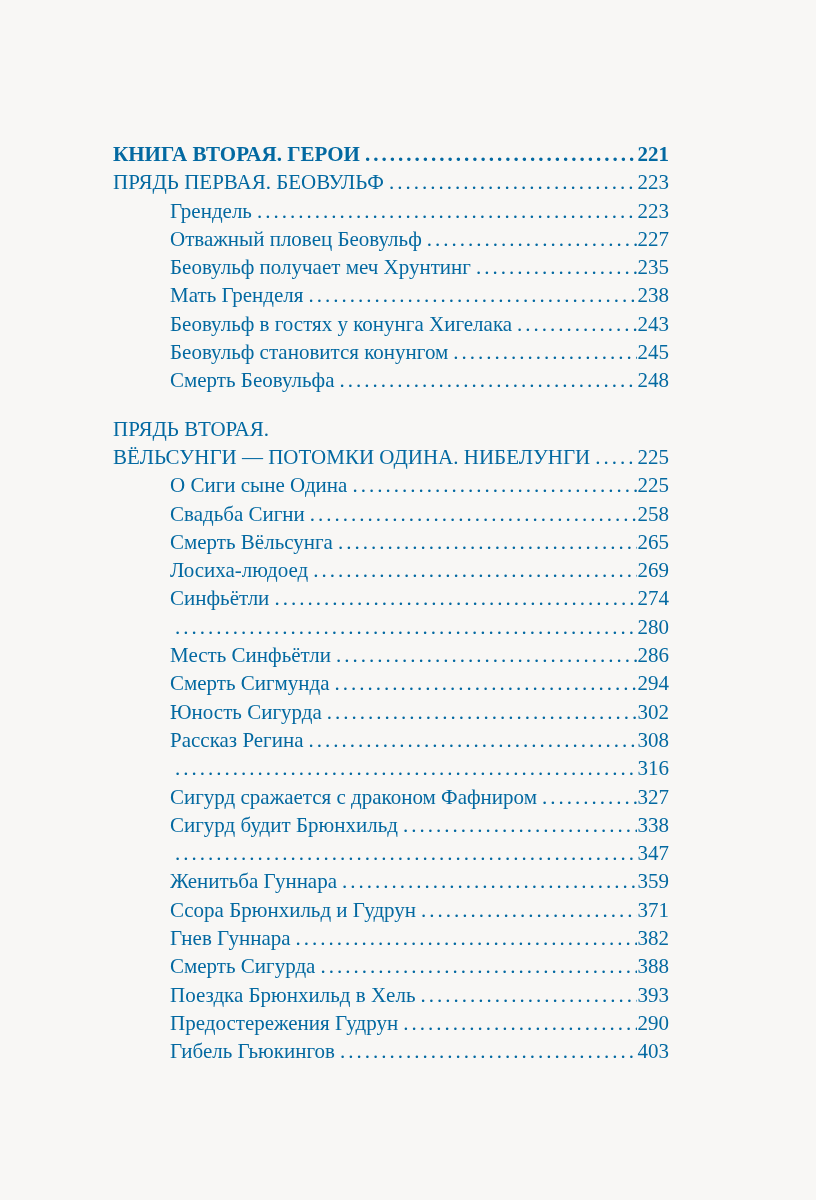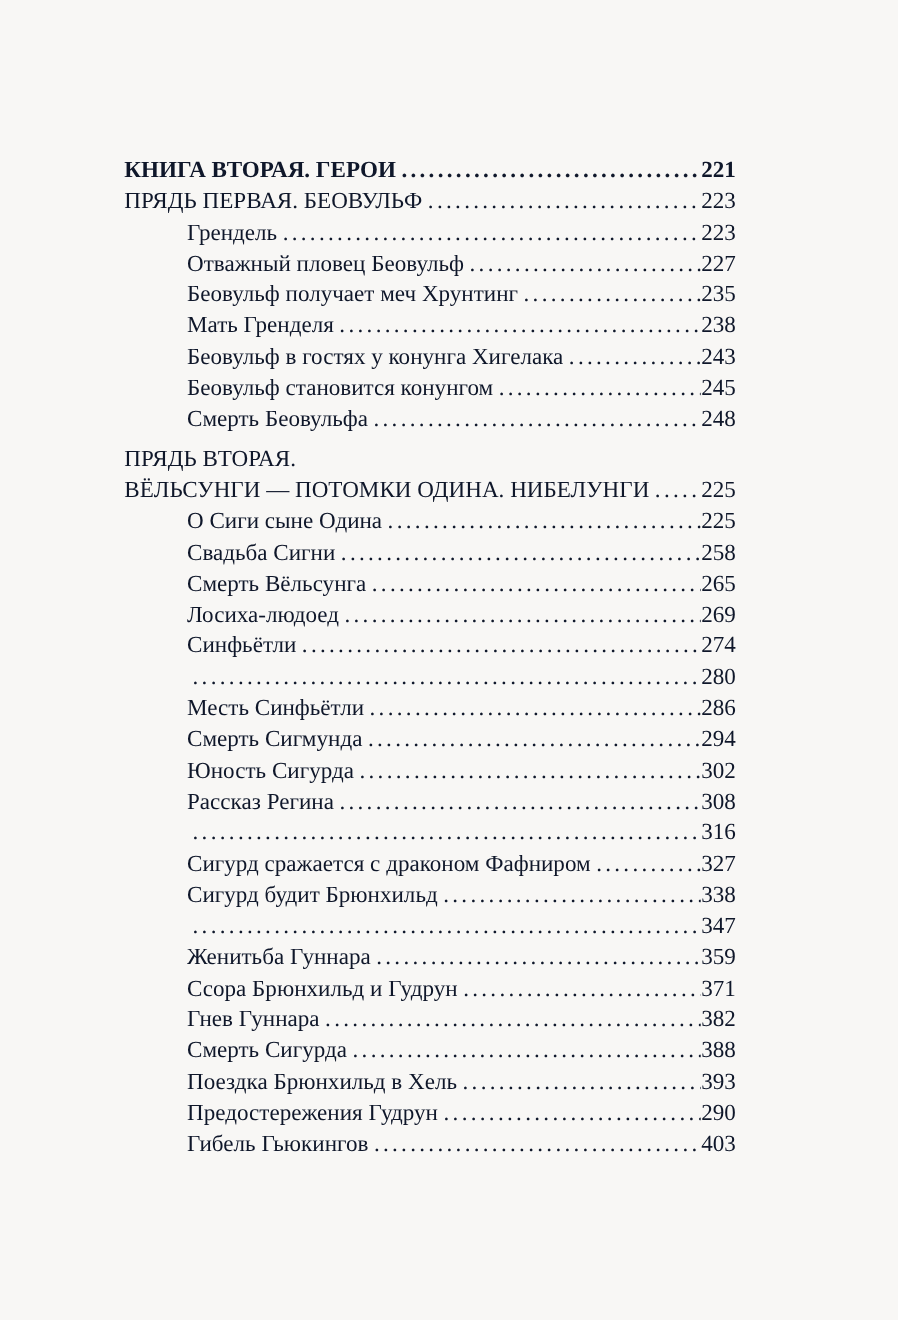--- a/index.html
+++ b/index.html
@@ -10,21 +10,21 @@
     width: 816px;
     height: 1200px;
     background: #f8f7f5;
     overflow: hidden;
   }
   .page {
     position: relative;
     width: 816px;
     height: 1200px;
     font-family: "Liberation Serif", "DejaVu Serif", serif;
-    color: #0f172a;
+    color: #0369a1;
   }
   .toc {
     position: absolute;
     left: 113px;
     top: 140px;
     width: 556px;
   }
   .toc-row {
     display: flex;
     align-items: baseline;
@@ -33,21 +33,21 @@
     white-space: nowrap;
   }
   .toc-row.style-book {
     font-weight: bold;
   }
   .toc-row.style-entry {
     padding-left: 57px;
     align-items: center;
   }
   .toc-row.gap-before {
-    margin-top: 8px;
+    margin-top: 20px;
     align-items: flex-end;
   }
   .toc-title {
     flex: 0 0 auto;
   }
   .toc-dots {
     flex: 1 1 auto;
     overflow: hidden;
     margin-left: 5px;
     margin-right: 1px;

